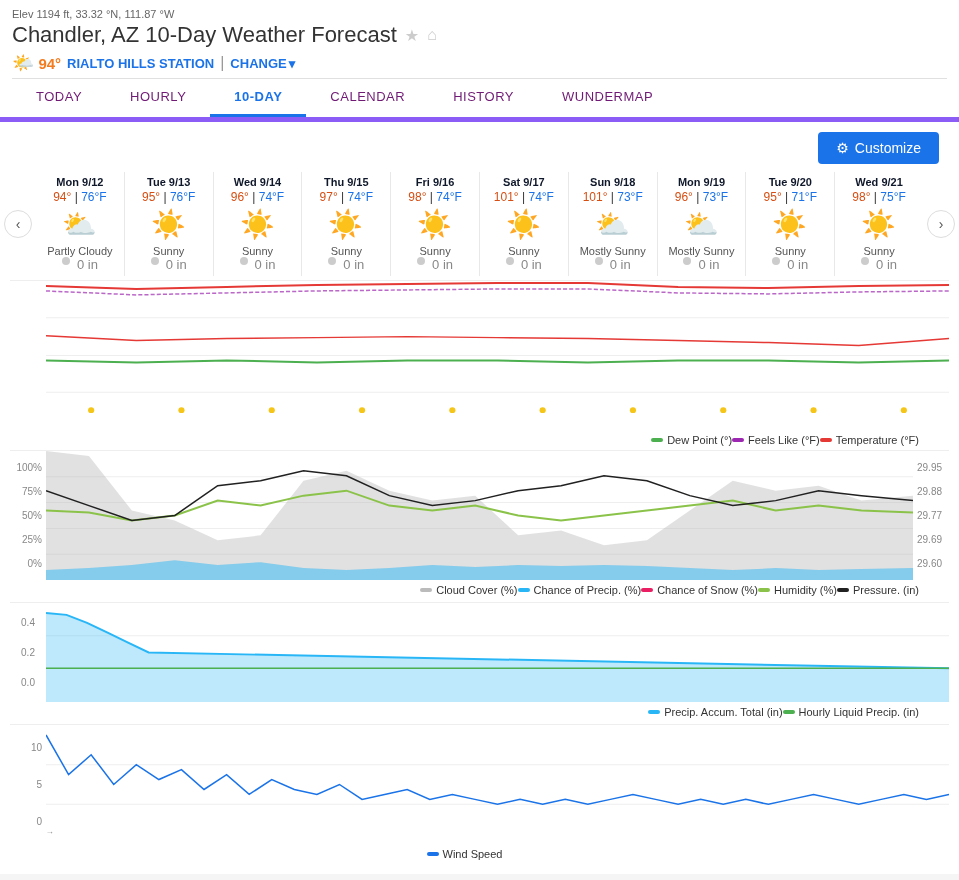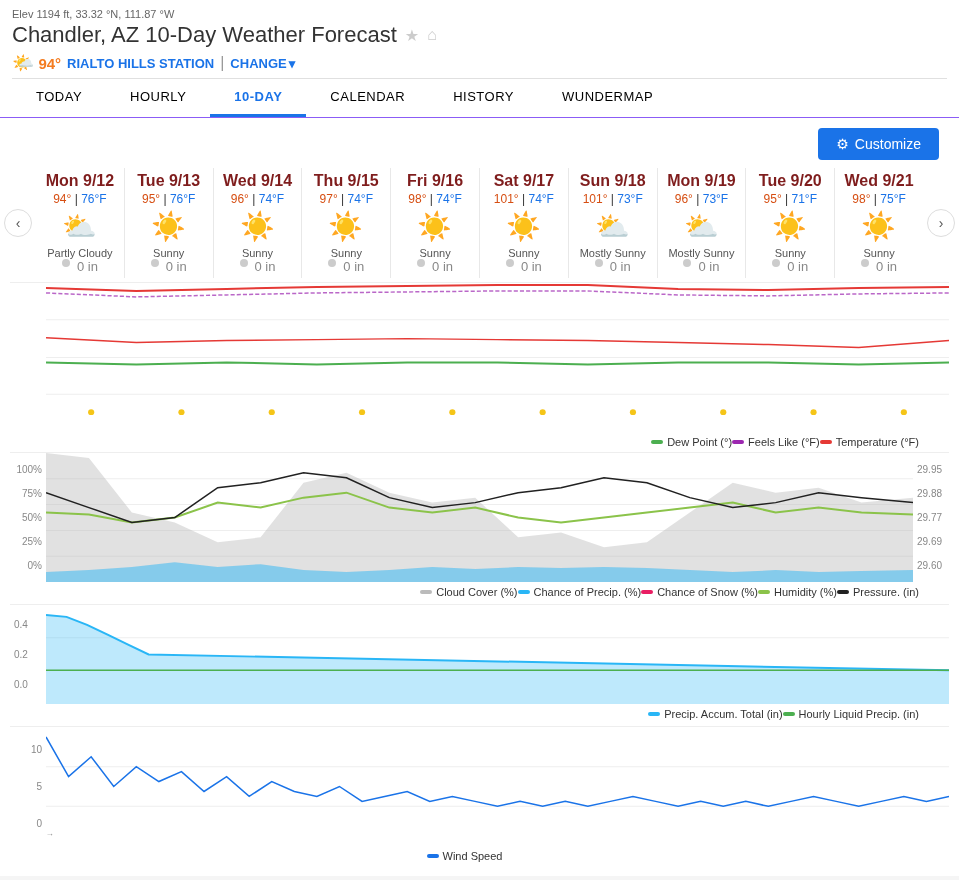--- a/index.html
+++ b/index.html
@@ -1,43 +1,43 @@
 <!DOCTYPE html>
 <html><head>
   <meta charset="utf-8">
   <style>
     * { box-sizing: border-box; margin: 0; padding: 0; }
     body { font-family: Arial, sans-serif; background: #f5f5f5; color: #333; width: 959px; }
-    .header { background: #fff; padding: 8px 12px 0; border-bottom: 1px solid #8b5cf6; }
+    .header { background: #fff; padding: 8px 12px 0; border-bottom: 5px solid #8b5cf6; }
     .elev { font-size: 11px; color: #666; margin-bottom: 2px; }
     .title-row { display: flex; align-items: center; gap: 8px; margin-bottom: 4px; }
     .title { font-size: 22px; font-weight: normal; color: #333; }
     .star-icon, .home-icon { color: #ccc; font-size: 16px; cursor: pointer; }
     .station-row { display: flex; align-items: center; gap: 6px; margin-bottom: 0; }
     .temp-badge { display: flex; align-items: center; gap: 4px; }
     .temp-badge .sun { font-size: 18px; }
     .temp-val { color: #f47c20; font-weight: bold; font-size: 15px; }
     .station-name { color: #1a73e8; font-weight: bold; font-size: 13px; }
     .divider-v { color: #999; }
     .change-btn { color: #1a73e8; font-weight: bold; font-size: 13px; cursor: pointer; display: flex; align-items: center; gap: 2px; }
     .nav-tabs { display: flex; border-top: 1px solid #e0e0e0; margin-top: 4px; }
-    .nav-tab { padding: 10px 24px; font-size: 13px; color: #000000; cursor: pointer; border-bottom: 3px solid transparent; text-transform: uppercase; letter-spacing: 0.5px; }
+    .nav-tab { padding: 10px 24px; font-size: 13px; color: #701a75; cursor: pointer; border-bottom: 3px solid transparent; text-transform: uppercase; letter-spacing: 0.5px; }
     .nav-tab.active { color: #1a73e8; border-bottom: 3px solid #1a73e8; font-weight: bold; background: #fff; }
     .main { background: #fff; padding: 10px 0; }
     .customize-row { display: flex; justify-content: flex-end; padding: 0 20px 8px; }
     .customize-btn { background: #1a73e8; color: #fff; border: none; padding: 8px 18px; border-radius: 4px; cursor: pointer; font-size: 14px; display: flex; align-items: center; gap: 6px; }
     .customize-btn .gear { font-size: 14px; }
     .forecast-scroll { overflow: hidden; position: relative; }
     .nav-arrow { position: absolute; top: 50%; transform: translateY(-50%); background: rgba(255,255,255,0.9); border: 1px solid #ddd; border-radius: 50%; width: 28px; height: 28px; display: flex; align-items: center; justify-content: center; cursor: pointer; z-index: 10; font-size: 14px; color: #555; }
     .nav-arrow.left { left: 4px; }
     .nav-arrow.right { right: 4px; }
     .forecast-days { display: flex; padding: 0 36px; }
     .day-col { flex: 1; text-align: center; padding: 4px 2px; border-left: 1px solid #e8e8e8; }
     .day-col:first-child { border-left: none; }
-    .day-label { font-size: 16px; font-weight: bold; color: #7f1d1d; }
+    .day-label { font-size: 11px; font-weight: bold; color: #0f172a; }
     .day-temps { font-size: 12px; margin: 2px 0; }
     .high { color: #d64e12; }
     .low { color: #1a73e8; }
     .day-icon { font-size: 28px; margin: 4px 0; }
     .day-desc { font-size: 11px; color: #555; }
     .day-precip { font-size: 13px; color: #888; display: flex; align-items: flex-start; justify-content: center; gap: 7px; }
     .precip-dot { width: 8px; height: 8px; background: #ccc; border-radius: 50%; display: inline-block; }
     .chart-section { margin: 0 0 0 0; padding: 0 10px; }
     .chart-label-row { display: flex; justify-content: flex-end; align-items: center; gap: 0; padding: 4px 30px 4px 0; font-size: 11px; flex-wrap: wrap; }
     .legend-item { display: flex; align-items: center; gap: 4px; }
@@ -324,21 +324,21 @@
         </div>
         <div class="legend-item">
           <span class="legend-dot" style="background:#212121"></span>
           <span>Pressure. (in)</span>
         </div>
       </div>
   </div>
 
   <div class="chart-section">
     <div style="position:relative; height:100px; background:#fff; border-top:1px solid #eee; margin-top:2px;">
-      <div style="position:absolute;left:0;top:0;height:100%;display:flex;flex-direction:column;justify-content:space-around;padding:4px 4px;font-size:10px;color:#888;width:36px;text-align:left;">
+      <div style="position:absolute;left:0;top:0;height:100%;display:flex;flex-direction:column;justify-content:space-around;padding:4px 4px;font-size:10px;color:#888;width:36px;text-align:center;">
         <span>0.4</span>
         <span>0.2</span>
         <span>0.0</span>
       </div>
       <svg style="position:absolute;left:36px;right:0;top:0;bottom:0;width:calc(100% - 36px);height:100%;" viewBox="0 0 880 100" preserveAspectRatio="none">
         <line x1="0" y1="33" x2="880" y2="33" stroke="#eee" stroke-width="1"></line>
         <line x1="0" y1="66" x2="880" y2="66" stroke="#eee" stroke-width="1"></line>
 
         <polygon points="0,10 20,12 40,20 60,30 80,40 100,50 880,66 880,100 0,100" fill="rgba(41,182,246,0.3)"></polygon>
         <polyline points="0,10 20,12 40,20 60,30 80,40 100,50 880,66" fill="none" stroke="#29b6f6" stroke-width="2"></polyline>

